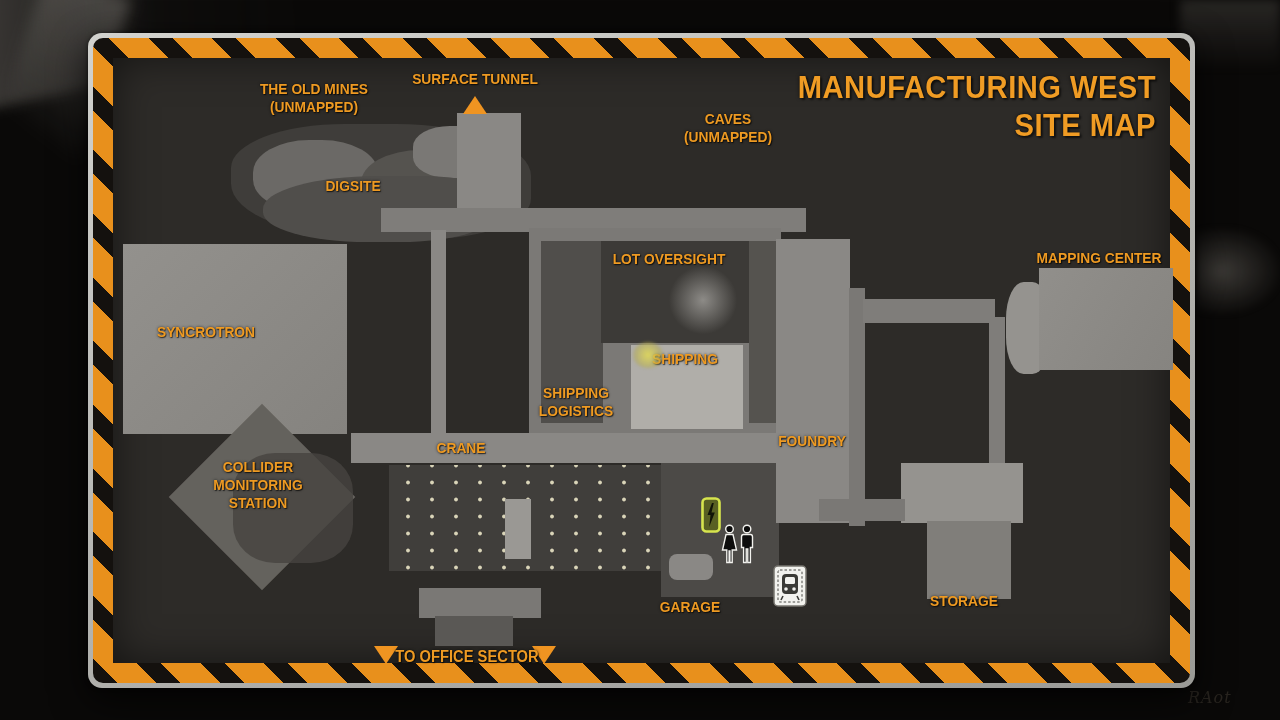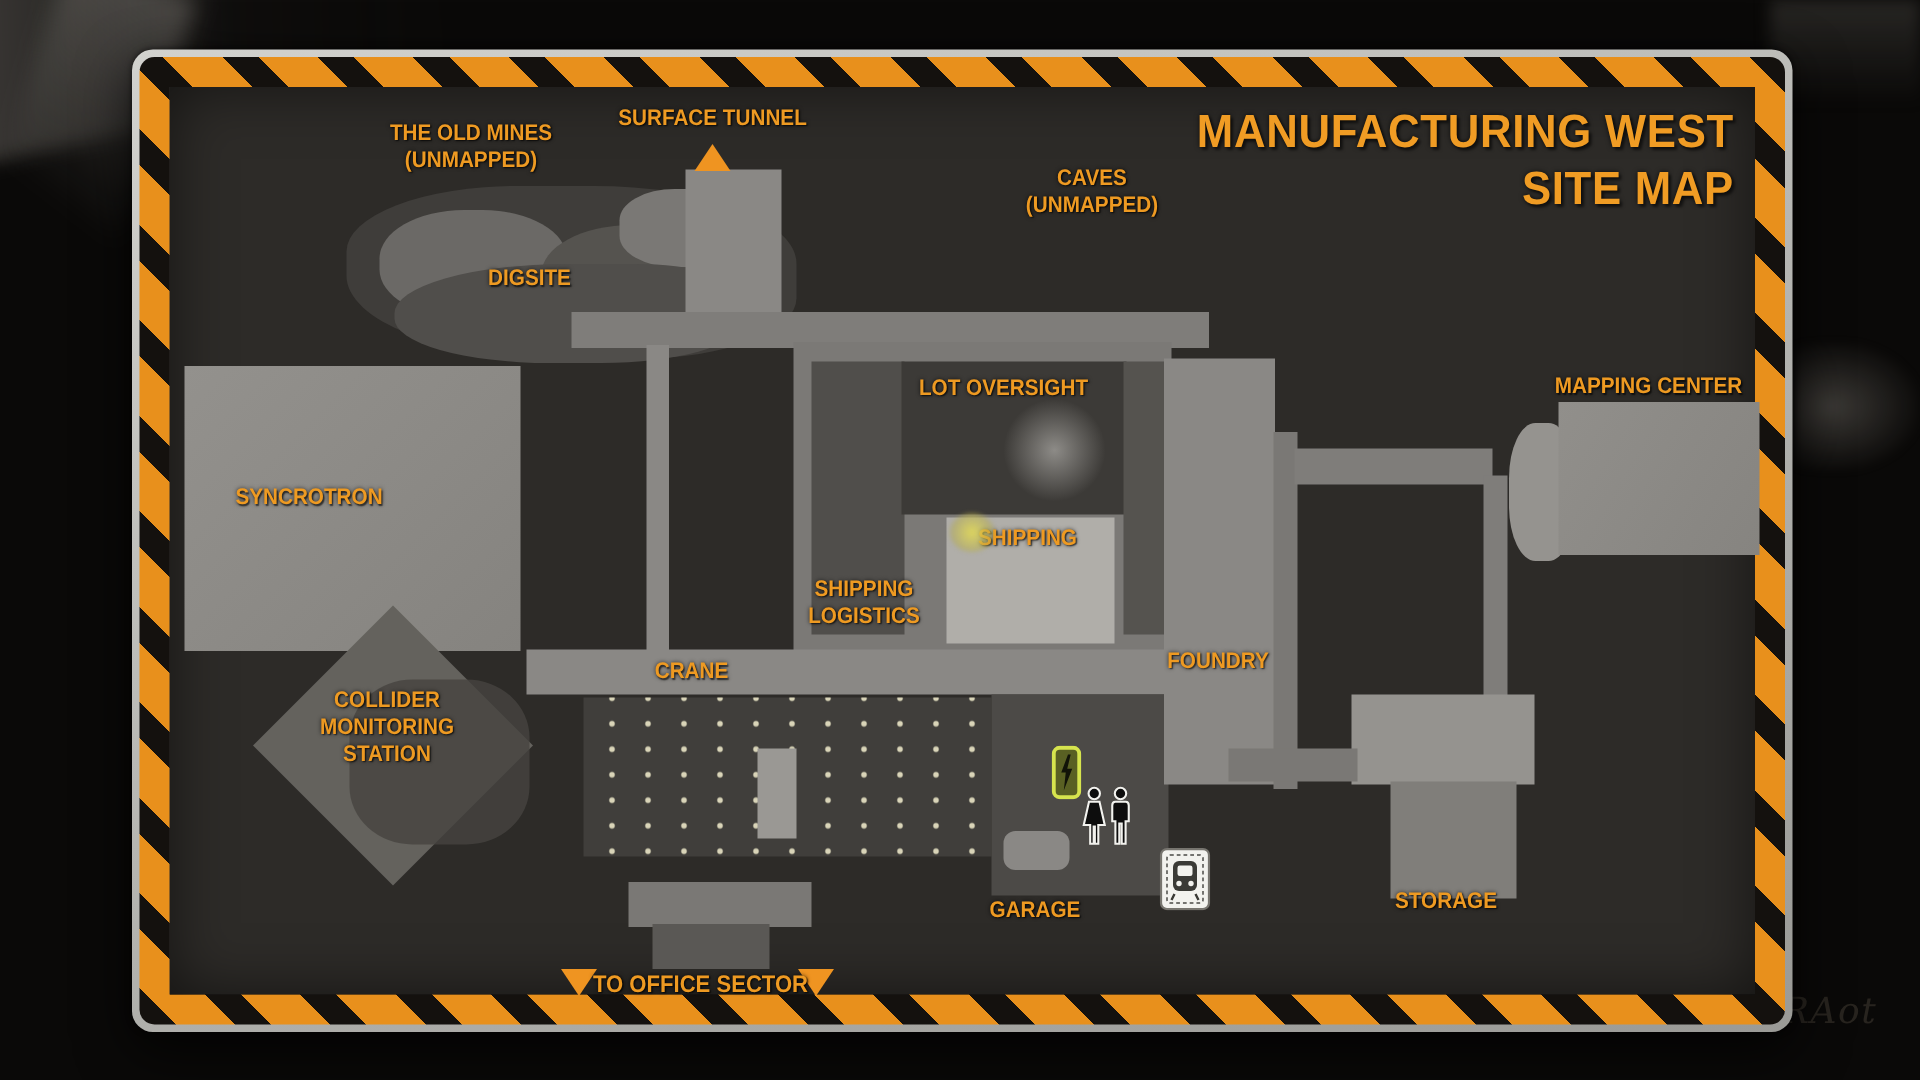--- a/index.html
+++ b/index.html
@@ -24,23 +24,23 @@
     position:absolute; left:1196px; top:228px; width:84px; height:86px;
     background:radial-gradient(ellipse at 30% 50%, rgba(110,106,100,.5), transparent 75%);
     filter:blur(3px);
   }
   .bg-strip-topright {
     position:absolute; left:1180px; top:0; width:100px; height:70px;
     background:linear-gradient(180deg, rgba(70,68,64,.5), transparent);
     filter:blur(5px);
   }
   .watermark {
-    position:absolute; left:1188px; top:660px;
+    position:absolute; left:1188px; top:688px;
     font-family:"DejaVu Serif", serif; font-style:italic;
-    font-size:24px; color:#2c2822; opacity:.9; letter-spacing:1px;
+    font-size:16px; color:#2c2822; opacity:.9; letter-spacing:1px;
   }
   
   .panel {
     position:absolute; left:88px; top:33px; width:1107px; height:655px;
     background:linear-gradient(160deg,#d2d2ce,#9a9a96);
     border-radius:14px; padding:5px;
     box-shadow:0 12px 36px rgba(0,0,0,.75), 0 0 4px rgba(0,0,0,.6);
   }
   .hazard {
     width:100%; height:100%; border-radius:10px; padding:20px;

